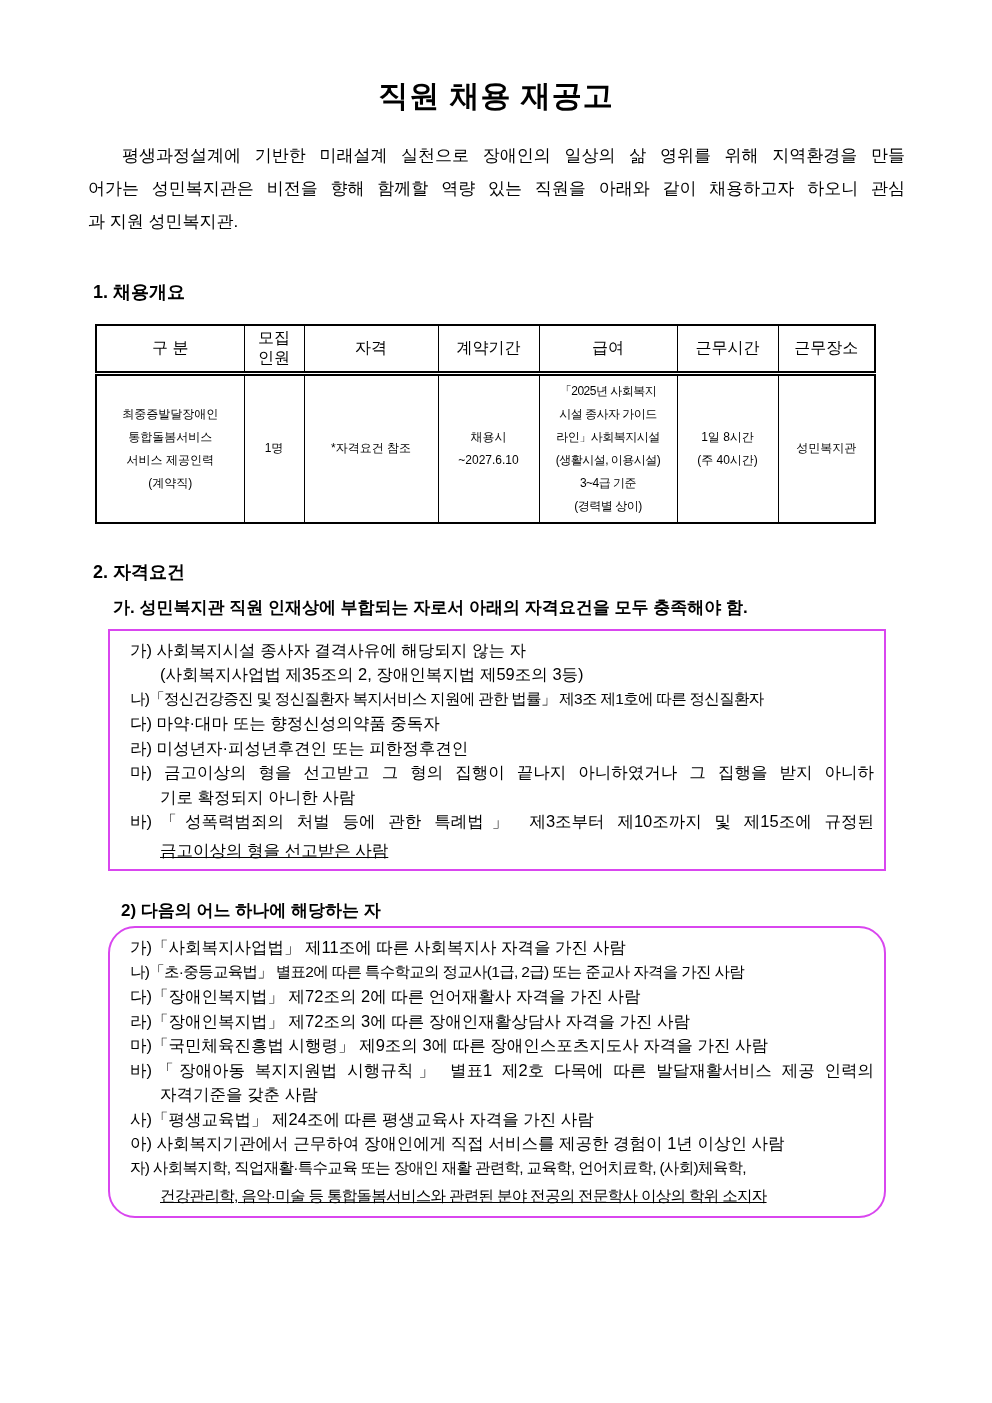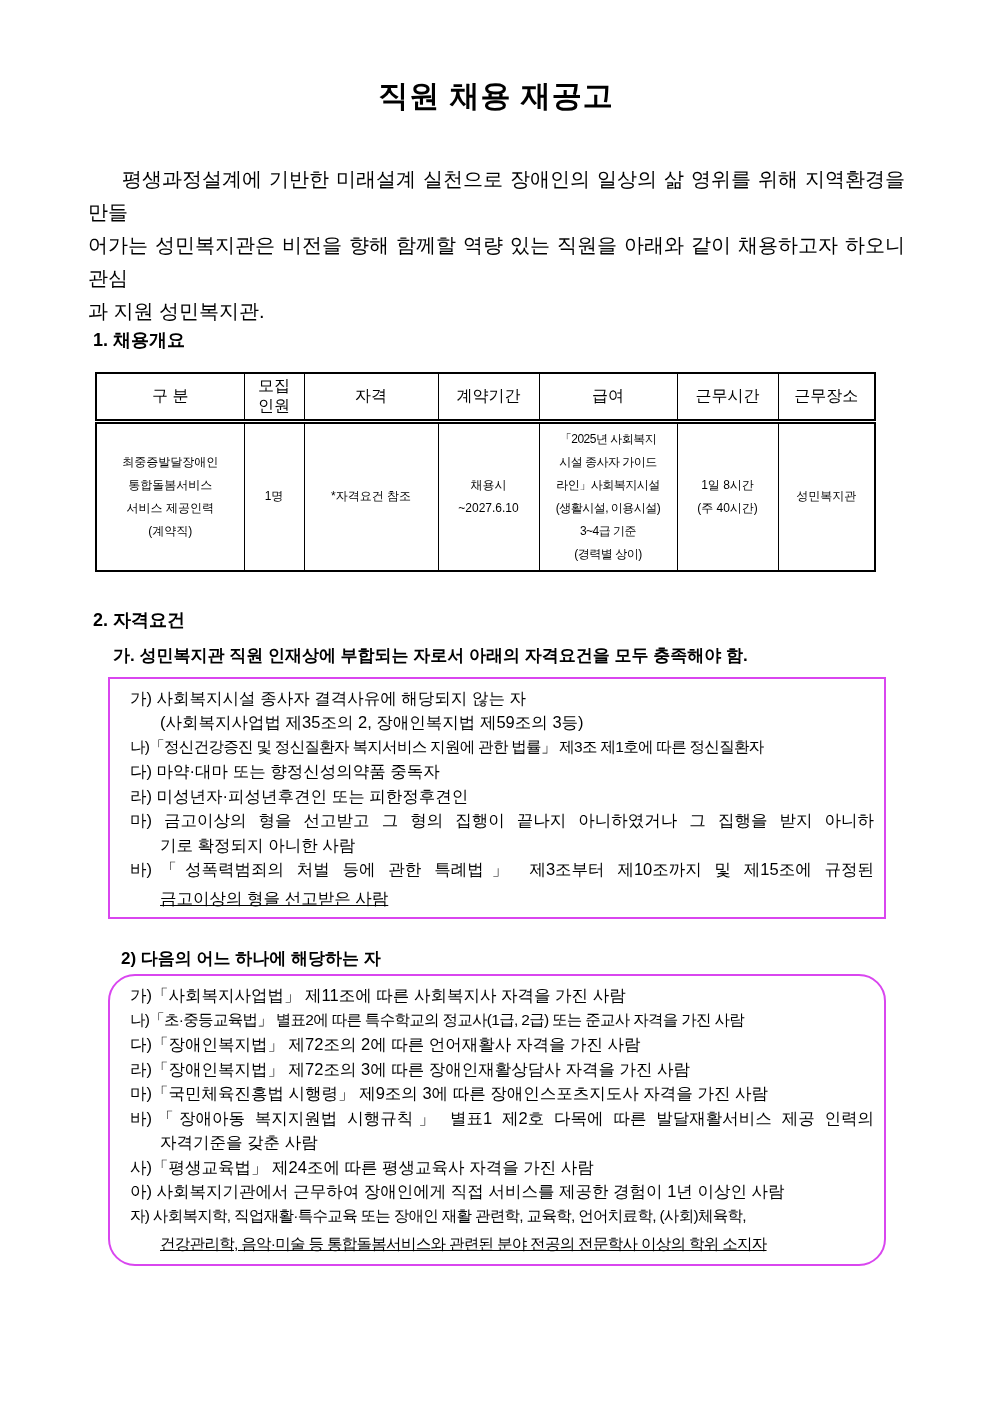--- a/index.html
+++ b/index.html
@@ -13,38 +13,38 @@
   .page { padding-top: 76px; width: 992px; height: 1403px; }
 
   .title {
     text-align: center;
     font-size: 30px;
     font-weight: bold;
     letter-spacing: 1px;
   }
 
   .intro {
-    margin: 46px 87px 0 88px;
-    font-size: 20px;
+    margin: 22px 87px 0 88px;
+    font-size: 17px;
   }
   .intro .iline {
     line-height: 33px;
     text-align: justify;
     text-align-last: justify;
     word-break: keep-all;
   }
   .intro .iline.first { text-indent: 34px; }
   .intro .iline.last  { text-align-last: left; }
 
   .sec-heading {
     margin-left: 93px;
     font-size: 18px;
     font-weight: bold;
   }
-  .h-sec1 { }
+  .h-sec1 { margin-top: 42px; }
   .h-sec2 { margin-top: 36px; }
 
   table.recruit {
     border-collapse: collapse;
     margin: 20px 0 0 95px;
     table-layout: fixed;
     border: 2px solid #000;
   }
   table.recruit th, table.recruit td {
     border: 1.5px solid #000;

